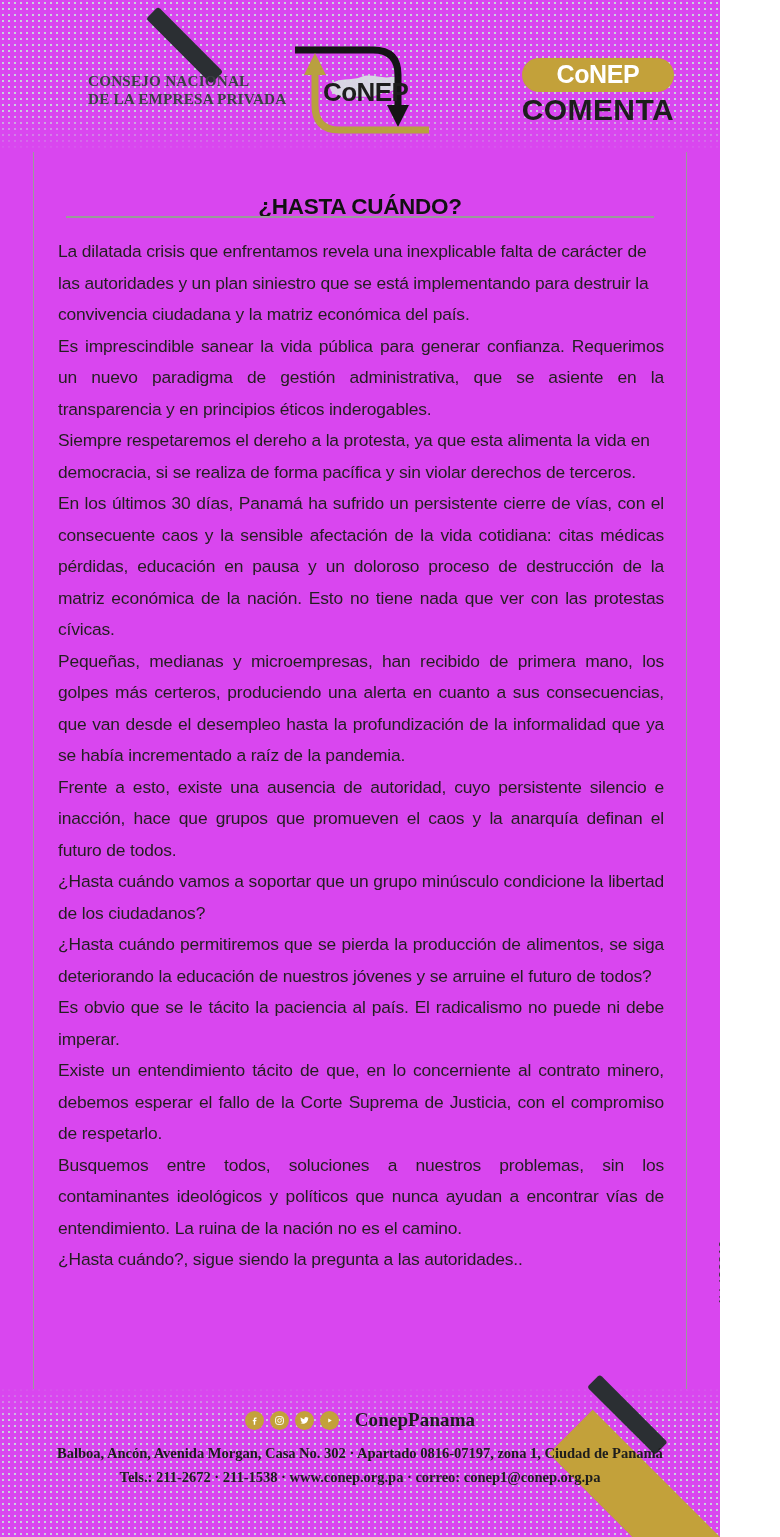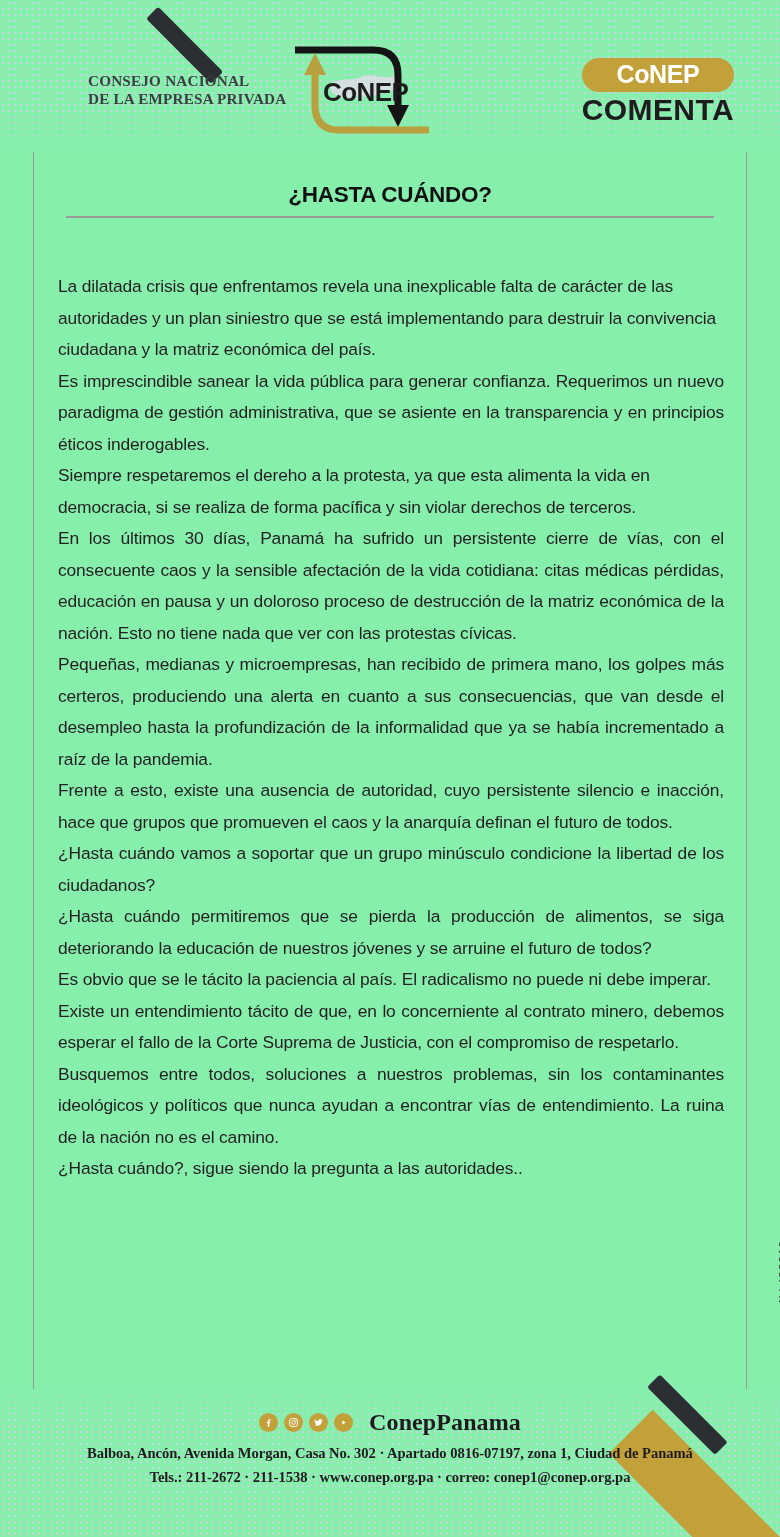--- a/index.html
+++ b/index.html
@@ -4,23 +4,23 @@
 <style>
   html,body{margin:0;padding:0;}
   body{
     width:780px;height:1537px;
     background:#ffffff;
     font-family:"Liberation Sans", sans-serif;
     -webkit-font-smoothing:antialiased;
   }
   .page{
     position:relative;
-    width:780px;height:1537px;
+    width:720px;height:1537px;
     overflow:hidden;
-    background:#86efac;
+    background:#d946ef;
     box-sizing:border-box;
   }
   
   .frame-left,.frame-right{
     position:absolute;top:152px;bottom:148px;width:1px;
     background:#9a9a9a;
   }
   .frame-left{left:33px;}
   .frame-right{right:33px;}
 
@@ -91,30 +91,30 @@
     line-height:1.05;
   }
   .comenta .word{
     display:block;margin-top:2px;
     font-weight:bold;font-size:30px;color:#1d1d1d;letter-spacing:.4px;
     line-height:1.05;
   }
 
   
   .doc-title{
-    position:absolute;left:34px;right:34px;top:182px;
+    position:absolute;left:34px;right:34px;top:194px;
     text-align:center;
     font-weight:bold;font-size:22.5px;letter-spacing:-.3px;color:#111;
   }
   .rule{
     position:absolute;left:66px;right:66px;top:216px;
     height:2px;background:#9a9a9a;
   }
   .body-col{
-    position:absolute;left:58px;right:56px;top:236px;margin-top:35px;
+    position:absolute;left:58px;right:56px;top:236px;
   }
   .para{
     margin:0 0 0px 0;
     font-size:17.4px;line-height:31.5px;
     color:#231f20;
     text-align:justify;
     text-justify:inter-word;
     letter-spacing:-.15px;
   }
   .para.left{text-align:left;}
@@ -135,21 +135,21 @@
   }
   .sicon{
     width:19px;height:19px;border-radius:50%;
     background:#c3a13a;display:flex;align-items:center;justify-content:center;
     flex:0 0 auto;
   }
   .sicon svg{display:block;}
   .handle{
     margin-left:10px;
     font-family:"Liberation Serif", serif;
-    font-weight:bold;font-size:24px;color:#1d1d1d;letter-spacing:.1px;
+    font-weight:bold;font-size:19px;color:#1d1d1d;letter-spacing:.1px;
   }
   .addr,.tels{
     position:absolute;left:0;right:0;text-align:center;
     font-family:"Liberation Serif", serif;
     font-weight:bold;color:#1d1d1d;
   }
   .addr{top:58px;font-size:14.6px;letter-spacing:-.05px;}
   .tels{top:82px;font-size:14.6px;letter-spacing:-.05px;}
 </style>
 </head>

